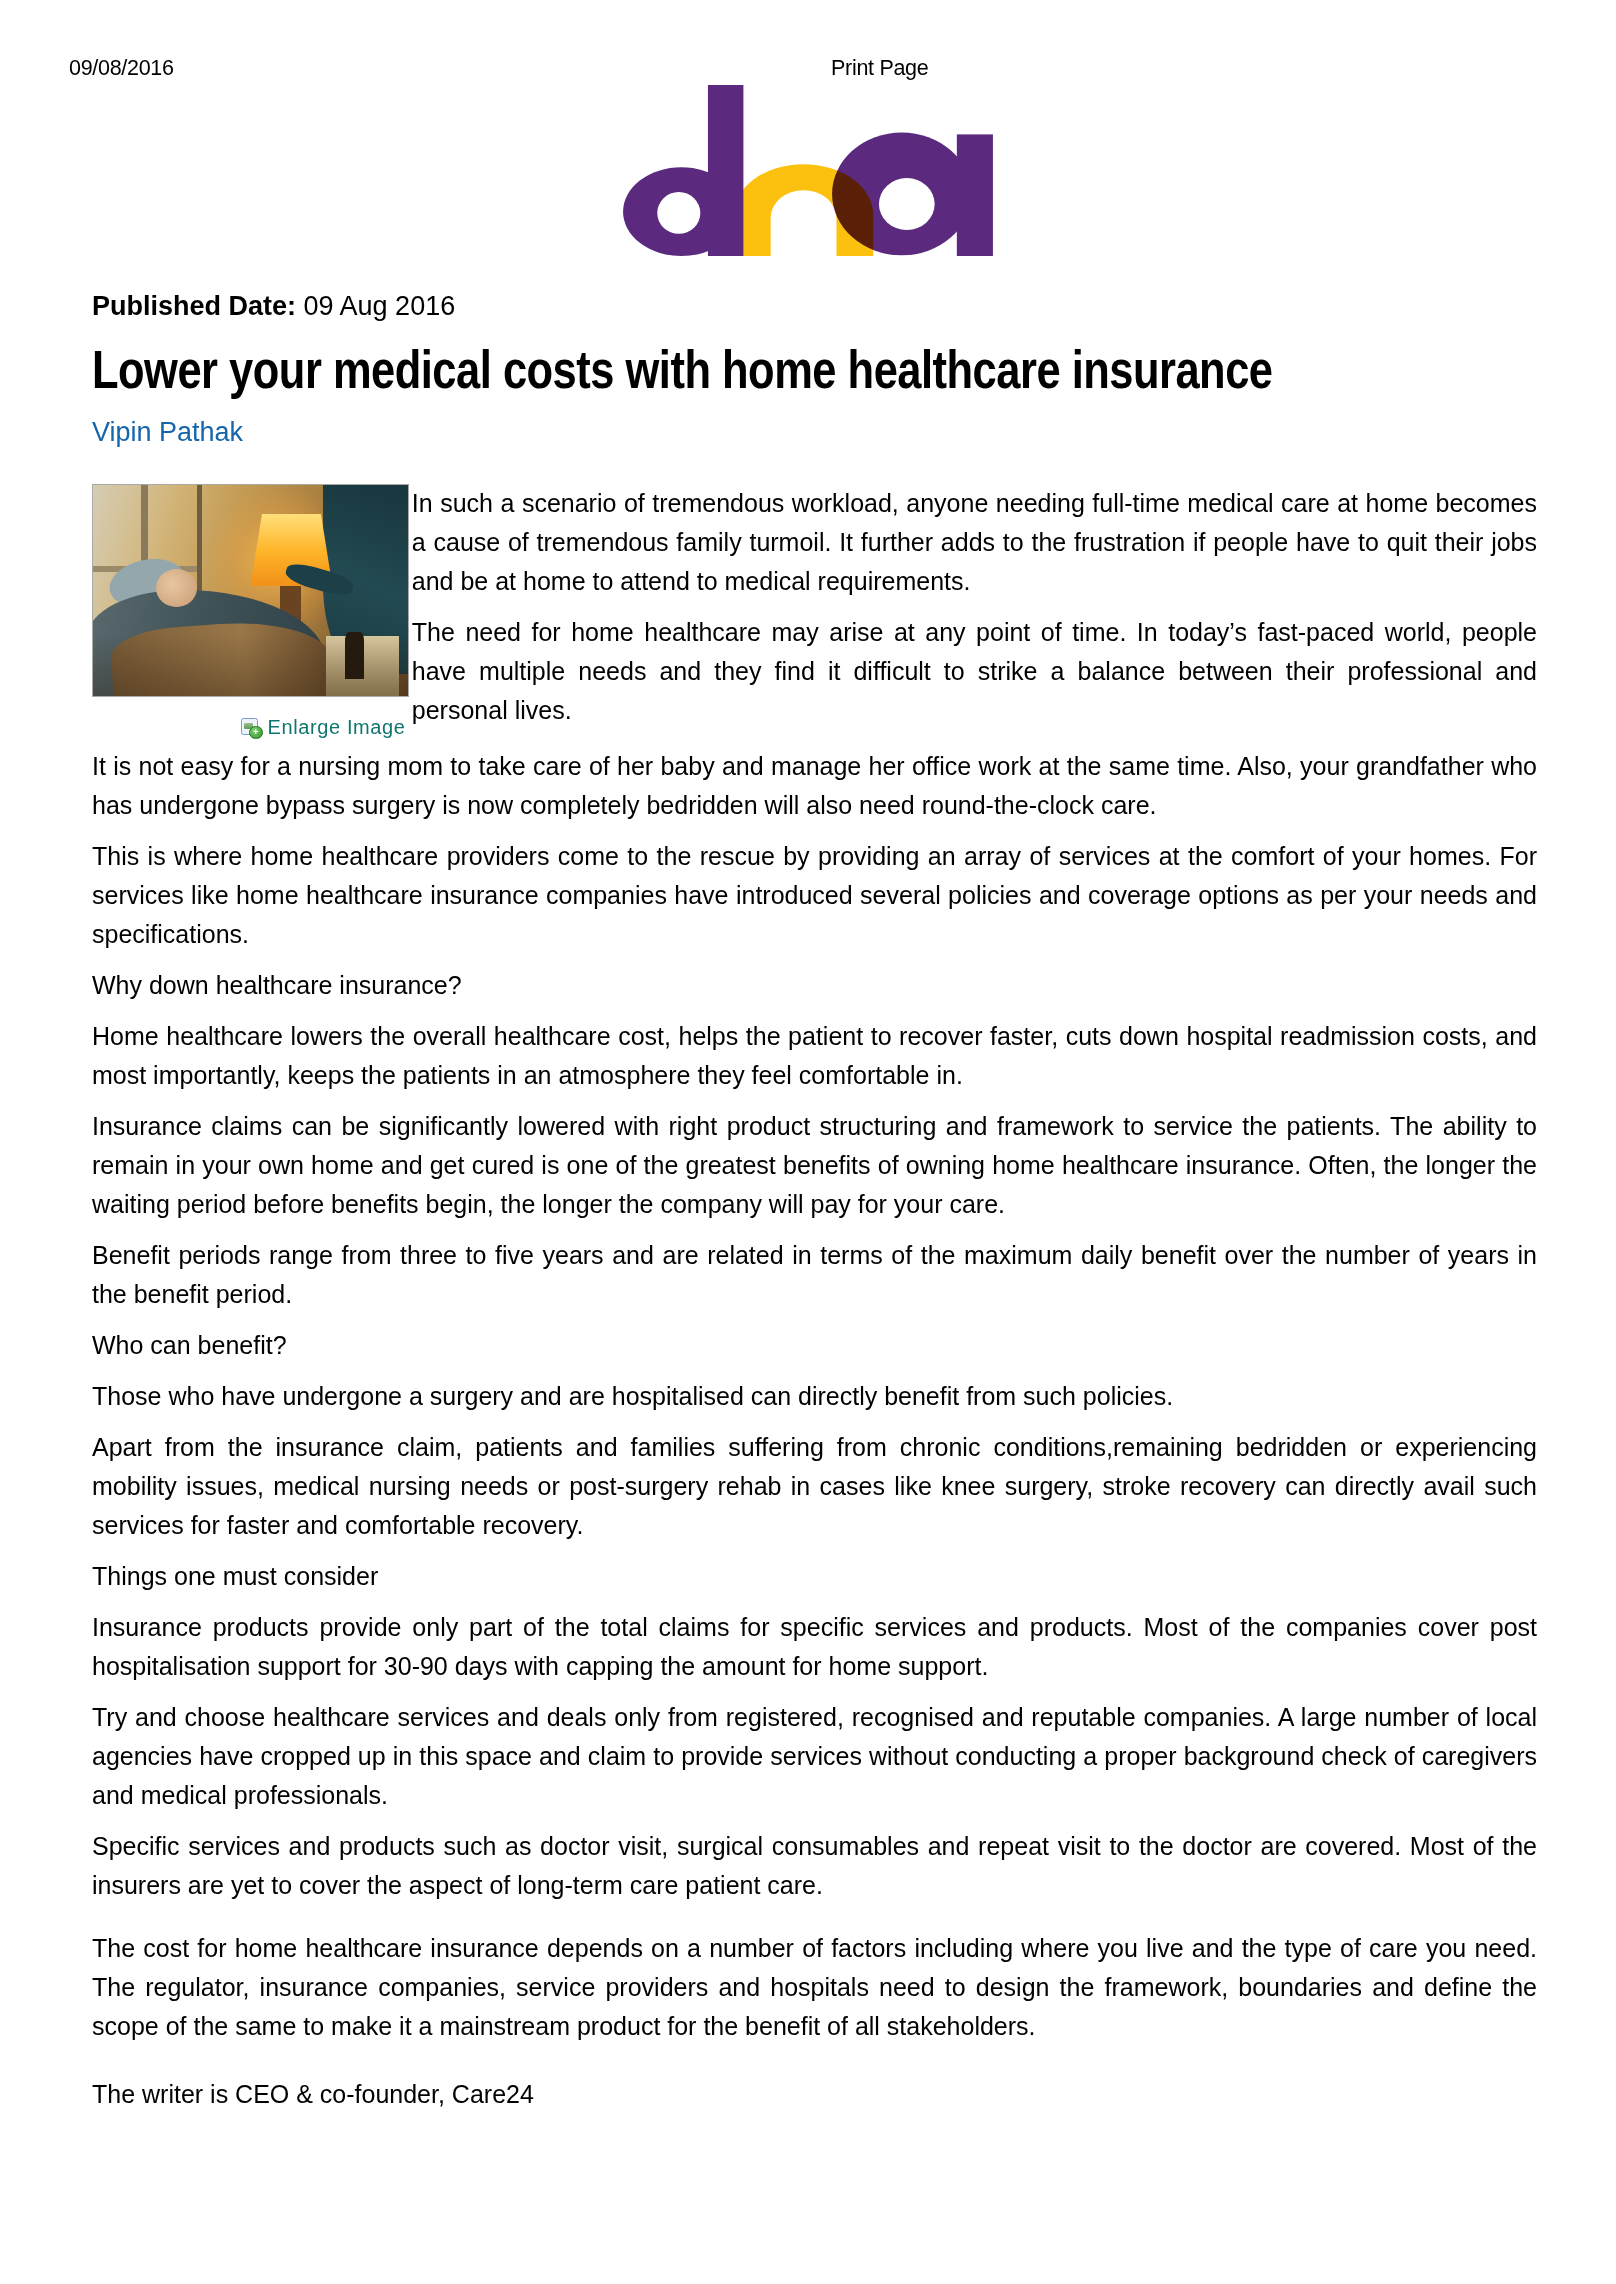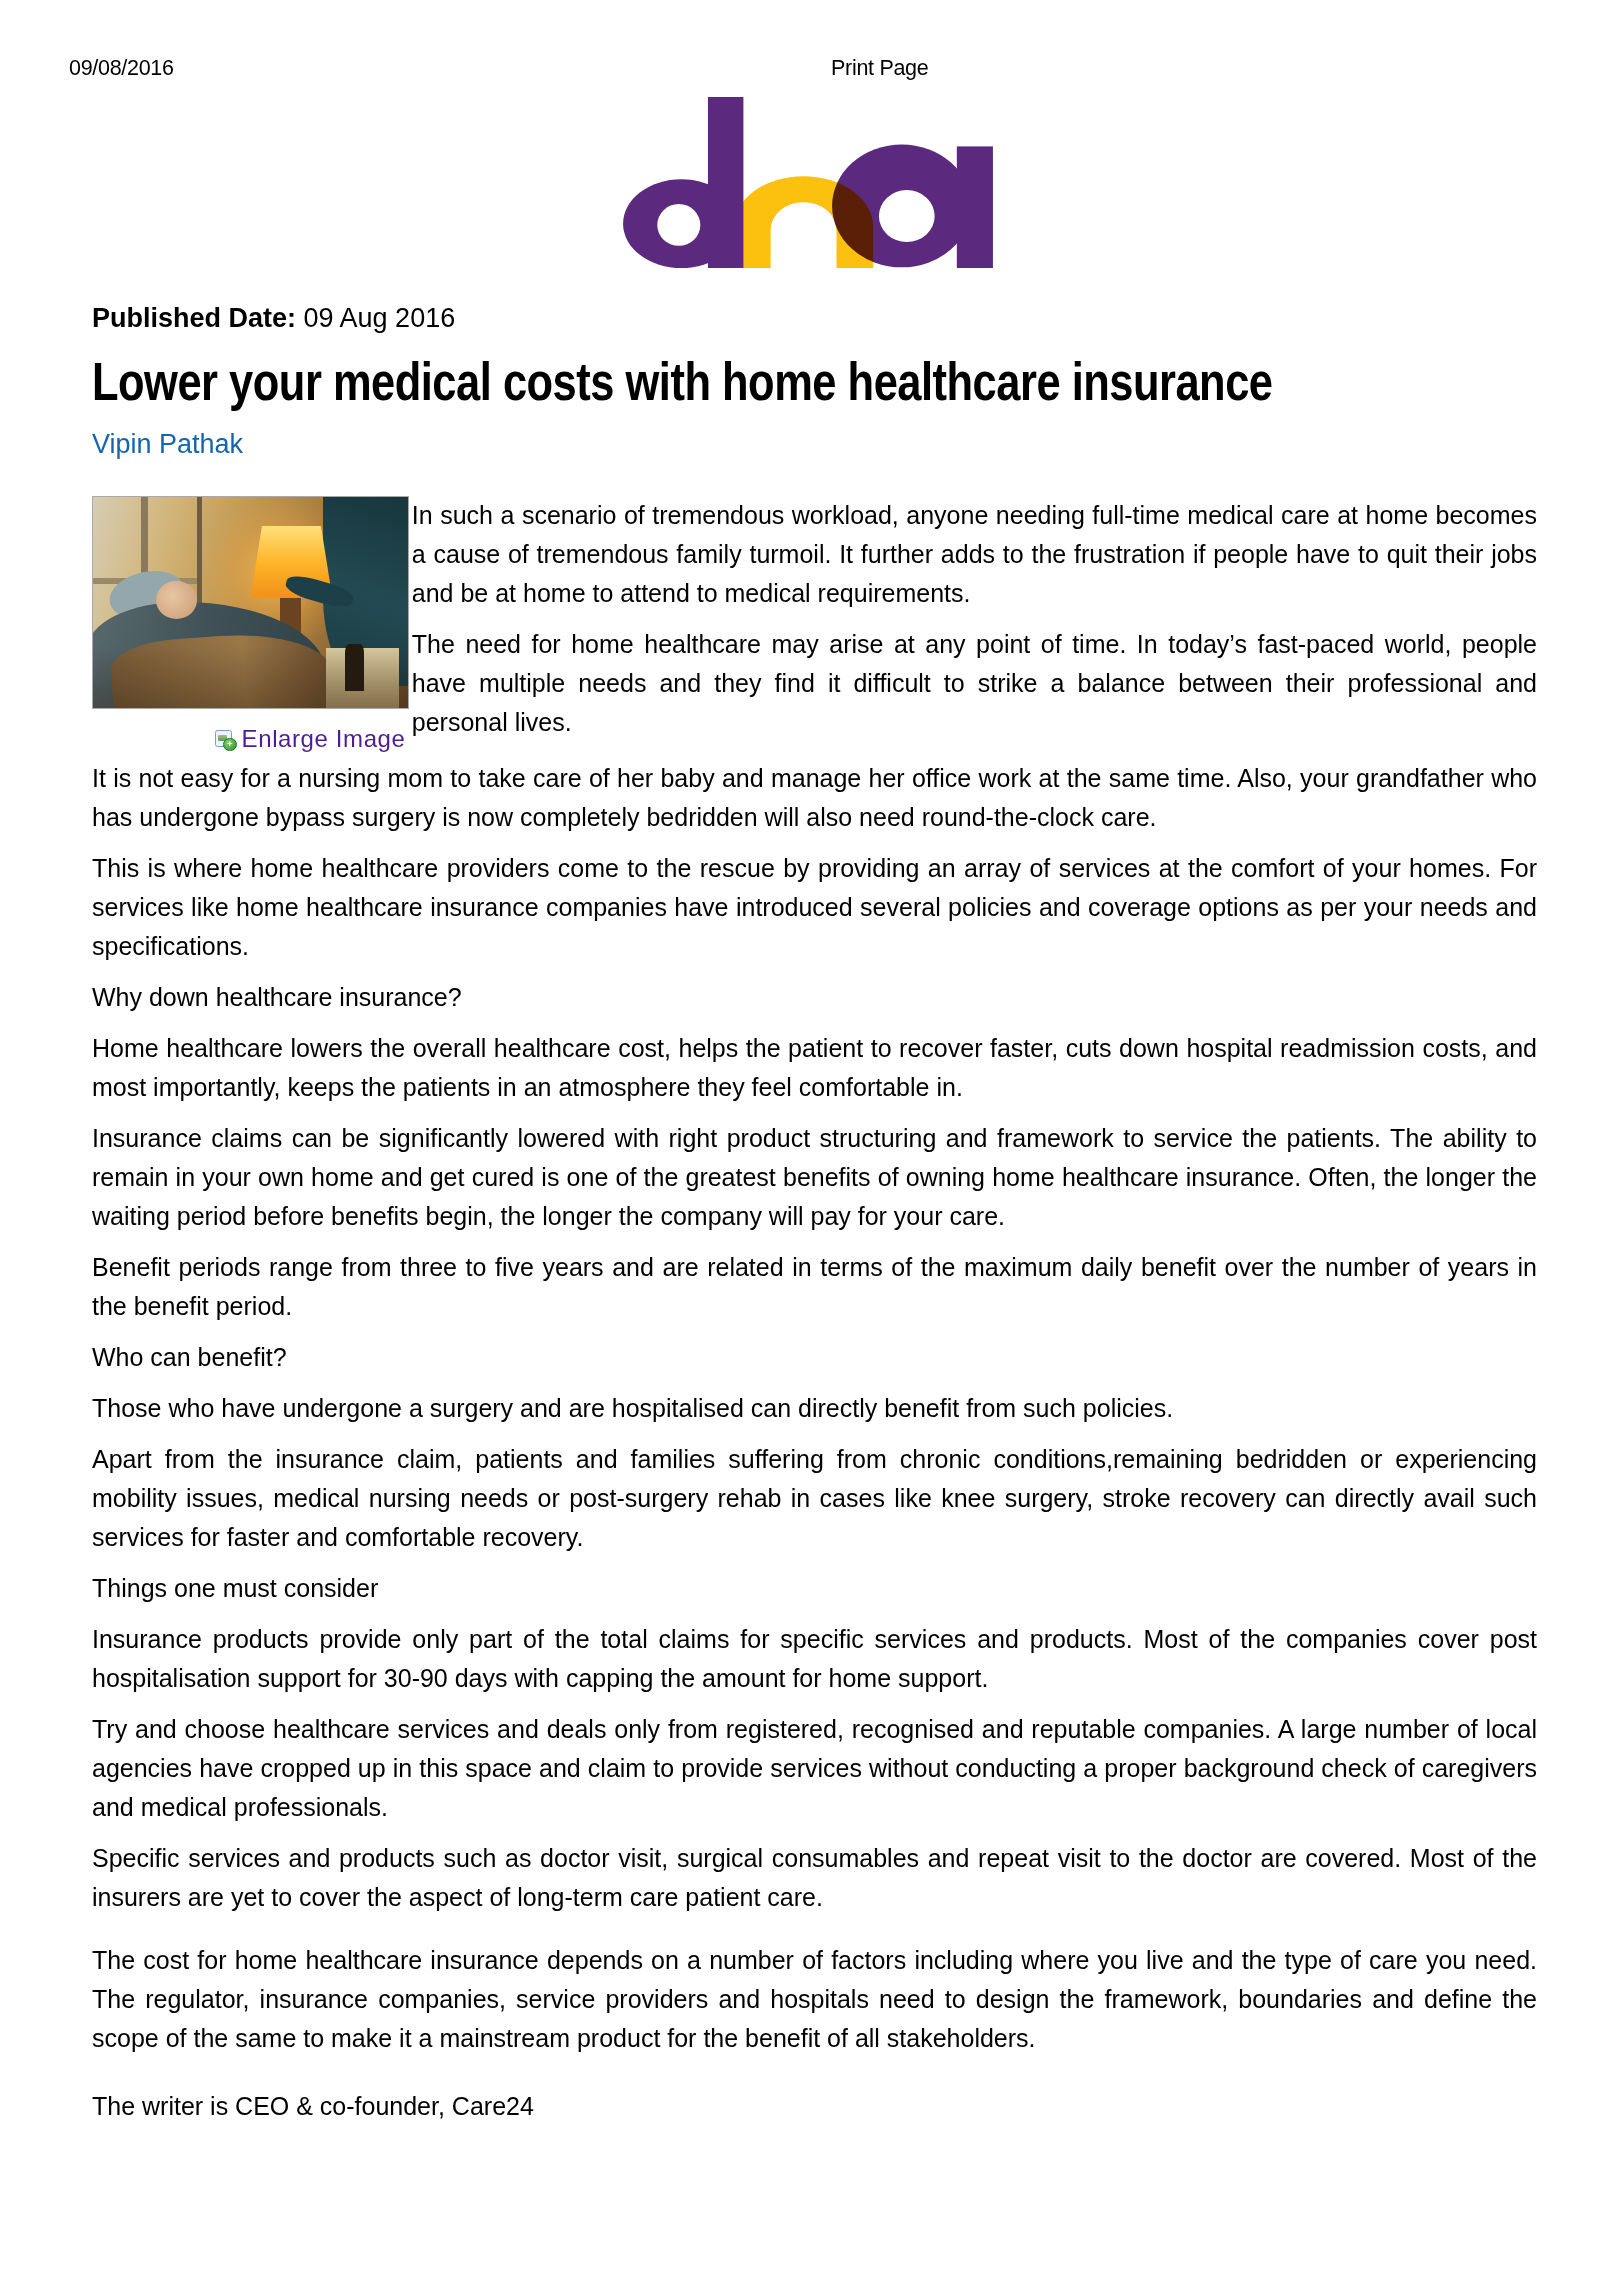--- a/index.html
+++ b/index.html
@@ -1,21 +1,21 @@
 <!DOCTYPE html>
 <html style="font-size:10px"><head>
 <meta charset="utf-8">
 <style>
   html,body{margin:0;padding:0;}
   body{
     width:1616px;height:2284px;background:#ffffff;position:relative;overflow:hidden;
     font-family:"Liberation Sans","DejaVu Sans",sans-serif;color:#000;
   }
   
-  .print-header{position:relative;padding-top:52px;height:28px;font-size:21.5px;line-height:25px;letter-spacing:-0.3px;text-align:center;}
+  .print-header{position:relative;padding-top:40px;height:28px;font-size:21.5px;line-height:25px;letter-spacing:-0.3px;text-align:center;}
   .ph-date{position:absolute;left:69px;top:56px;}
   .ph-title{position:absolute;left:831px;top:56px;}
   
   .logo-wrap{margin:16.5px 0 0 623px;width:370px;height:171px;}
   .logo-wrap svg{display:block;width:370px;height:171px;}
   
   .published{margin:34px 0 0 92px;font-size:27px;line-height:32px;}
   .published b{font-weight:bold;text-align:right;}
   .article-title{
     margin:19px 0 0 92px;font-size:53px;line-height:58px;font-weight:bold;
@@ -54,21 +54,21 @@
   .ph-bottle{right:14%;bottom:8%;width:6%;height:22%;background:#241a10;border-radius:20% 20% 0 0;}
   .ph-vignette{left:0;top:0;right:0;bottom:0;background:linear-gradient(0deg,rgba(40,25,10,.35),rgba(40,25,10,0) 30%);}
   
   .enlarge-row{margin-top:17px;height:27px;display:flex;justify-content:flex-end;align-items:center;gap:7.6px;padding-right:2.5px;}
   .enlarge-icon{position:relative;width:19px;height:19px;flex:0 0 auto;}
   .enlarge-icon .frame{position:absolute;left:0;top:0;width:15px;height:15px;background:#eef3fb;border:1.9px solid #7a9cd0;border-radius:2.5px;}
   .enlarge-icon .pic{position:absolute;left:3.2px;top:5.7px;width:9px;height:5.7px;background:linear-gradient(180deg,#9cc08a,#5f9b55);border-radius:1.3px;}
   .enlarge-icon .plus{position:absolute;right:-2.5px;bottom:-2.5px;width:11.4px;height:11.4px;border-radius:50%;
     background:radial-gradient(circle at 35% 30%,#7fd26a,#2f9230);border:0.6px solid #1c7020;
     color:#fff;font-size:9.5px;line-height:10px;text-align:center;font-weight:bold;}
-  .enlarge-label{font-size:24px;color:#4c1d95;letter-spacing:0.6px;}
+  .enlarge-label{font-size:20px;color:#0f766e;letter-spacing:0.6px;}
   
   .lead-block p, .main-block p{
     font-size:25px;line-height:39px;margin:0 0 12px 0;text-align:justify;
   }
   .main-block{clear:both;padding-top:5px;}
   .main-block p.question{text-align:left;}
   .main-block p.closing{margin-top:24px;}
   .main-block p.byline{margin-top:29px;text-align:left;}
 </style>
 </head>

